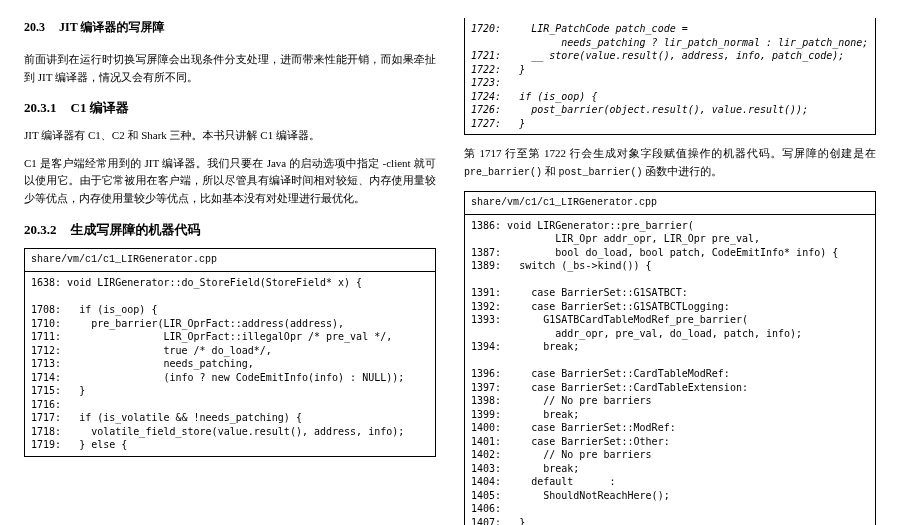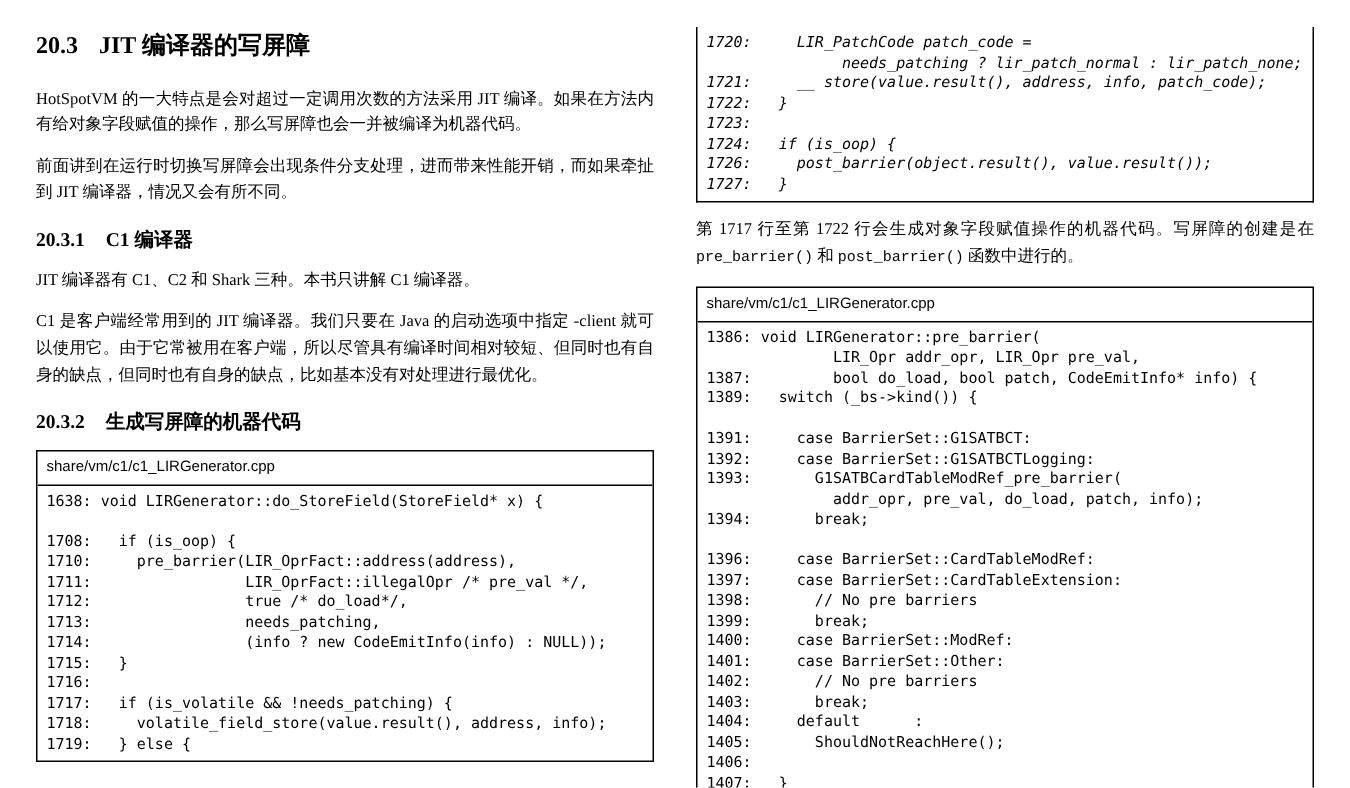--- a/index.html
+++ b/index.html
@@ -14,21 +14,21 @@
     overflow: hidden;
     display: flex;
   }
   .col {
     width: 50%;
     padding: 18px 24px 10px 24px;
   }
   .col-left { padding-right: 14px; }
   .col-right { padding-left: 14px; }
   h2 {
-    font-size: 16px;
+    font-size: 12px;
     font-weight: bold;
     margin-bottom: 14px;
   }
   h2 .secno { margin-right: 14px; }
   h3 {
     font-size: 13px;
     font-weight: bold;
     margin: 12px 0 8px 0;
   }
   h3 .secno { margin-right: 14px; text-align: right; }
@@ -40,44 +40,43 @@
   code { white-space: nowrap; font-family: Liberation Mono, monospace; }
   .codebox {
     border: 1px solid #000;
     margin: 8px 0 10px 0;
     width: 100%;
     overflow: hidden;
   }
   .codebox .filepath {
     border-bottom: 1px solid #000;
     padding: 3px 6px;
-    font-family: Liberation Sans, sans-serif;
+    font-family: Liberation Mono, monospace;
     font-size: 10px;
   }
   .codebox pre {
     padding: 4px 6px;
     white-space: pre;
     line-height: 1.35;
   }
 </style>
 </head>
 <body>
 
 <div class="col col-left">
   <h2>
     <span class="secno">20.3</span><span>JIT 编译器的写屏障</span>
   </h2>
-  <p>HotSpotVM 的一大特点是会对超过一定调用次数的方法采用 JIT 编译。如果在方法内有给对象字段赋值的操作，那么写屏障也会一并被编译为机器代码。</p>
   <p>前面讲到在运行时切换写屏障会出现条件分支处理，进而带来性能开销，而如果牵扯到 JIT 编译器，情况又会有所不同。</p>
 
   <h3>
     <span class="secno">20.3.1</span><span>C1 编译器</span>
   </h3>
   <p>JIT 编译器有 C1、C2 和 Shark 三种。本书只讲解 C1 编译器。</p>
-  <p>C1 是客户端经常用到的 JIT 编译器。我们只要在 Java 的启动选项中指定 -client 就可以使用它。由于它常被用在客户端，所以尽管具有编译时间相对较短、但同时也有自身的缺点，但同时也有自身的缺点，比如基本没有对处理进行最优化。</p>
+  <p>C1 是客户端经常用到的 JIT 编译器。我们只要在 Java 的启动选项中指定 -client 就可以使用它。由于它常被用在客户端，所以尽管具有编译时间相对较短、内存使用量较少等优点，内存使用量较少等优点，比如基本没有对处理进行最优化。</p>
 
   <h3>
     <span class="secno">20.3.2</span><span>生成写屏障的机器代码</span>
   </h3>
 
   <div class="codebox">
     <div class="filepath">share/vm/c1/c1_LIRGenerator.cpp</div>
     <pre>1638: void LIRGenerator::do_StoreField(StoreField* x) {
 
 1708:   if (is_oop) {

